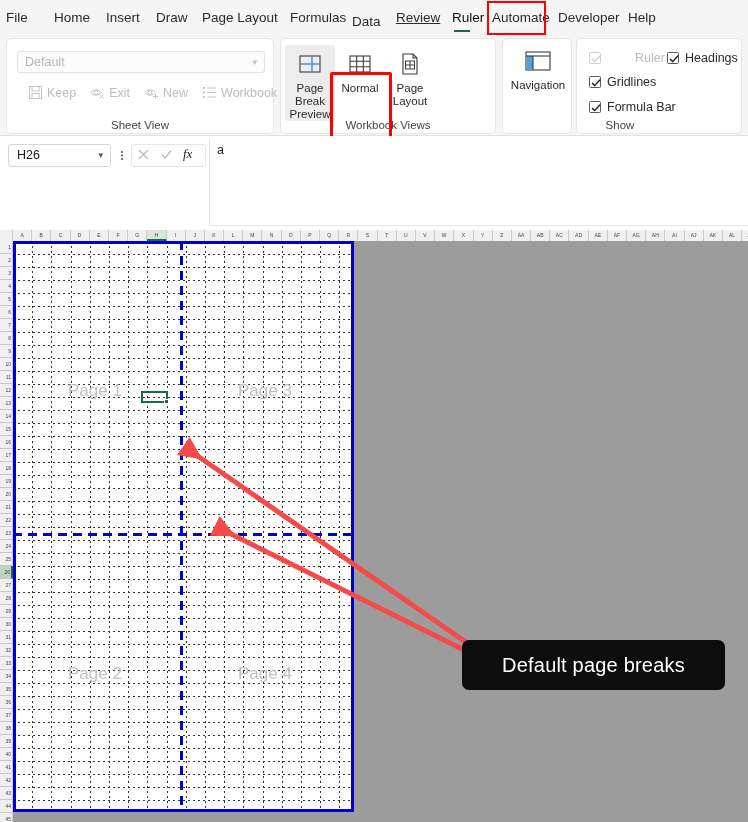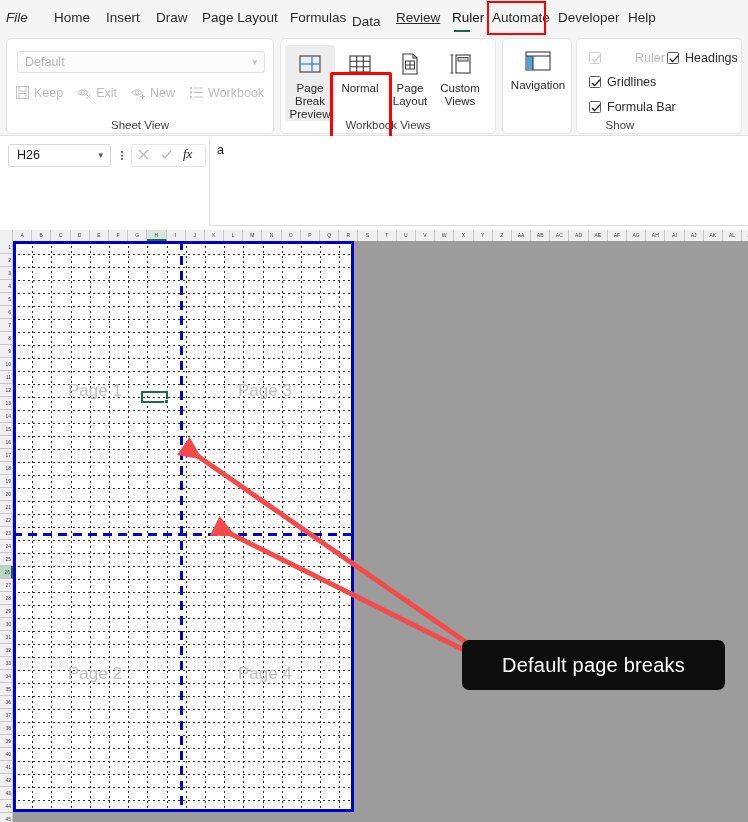--- a/index.html
+++ b/index.html
@@ -16,21 +16,21 @@
   .tabbar {
     position: absolute; left:0; top:0; width:748px; height:36px;
     background:#f5f5f5;
     display:flex; align-items:center;
   }
   .tab {
     font-size: 13.5px; color:#2b2b2b;
     padding: 0 10px; height:30px; line-height:30px;
     white-space:nowrap; position:relative;
   }
-  .tab:first-child { padding-left: 0; font-style: italic; }
+  .tab:first-child { padding-left: 0; }
   .tab.active { color:#111; }
   .tab.active .tab-underline {
     position:absolute; left:12px; right:12px; bottom:1px; height:2.5px;
     background:#1b6a47;
   }
   .redbox-tab {
     position:absolute; left:487px; top:1px; width:59px; height:34px;
     border:2.5px solid #ff0000; background:transparent; pointer-events:none;
   }
 
@@ -52,21 +52,21 @@
   
   #grp-sheetview { left:6px; width:268px; }
   .sv-combo {
     position:absolute; left:10px; top:12px; width:248px; height:22px;
     border:1px solid #e2e2e2; border-radius:3px; background:#fbfbfb;
     font-size:12.5px; color:#b6b6b6; line-height:20px; padding-left:7px;
   }
   .sv-combo .caret {
     position:absolute; right:7px; top:0; line-height:20px; font-size:9px; color:#c0c0c0;
   }
-  .sv-row { position:absolute; left:8px; top:46px; display:flex; }
+  .sv-row { position:absolute; left:21px; top:46px; display:flex; }
   .sv-item { display:flex; align-items:center; gap:4px; margin-right:14px; color:#bdbdbd; font-size:12.5px; }
   .sv-ico { width:15px; height:15px; display:block; }
 
   
   #grp-wbviews { left:280px; width:216px; }
   .wb-row { position:absolute; left:4px; top:6px; display:flex; }
   .wb-btn {
     width:50px; display:flex; flex-direction:column; align-items:center;
     padding-top:4px; border-radius:3px;
   }
@@ -281,31 +281,20 @@
         <div class="wb-btn">
           <span class="wb-ico">
             <svg width="30" height="30" viewBox="0 0 30 30">
                 <path d="M8 5h10l4 4v16H8z" fill="none" stroke="#3b3b3b" stroke-width="1.1"></path>
                 <path d="M18 5v4h4" fill="none" stroke="#3b3b3b" stroke-width="1.1"></path>
                 <rect x="10.5" y="12" width="9" height="8" fill="none" stroke="#3b3b3b" stroke-width="1"></rect>
                 <path d="M10.5 16h9 M15 12v8" stroke="#3b3b3b" stroke-width="1" fill="none"></path>
               </svg>
           </span>
           <span class="wb-lbl">Page Layout</span>
-        </div>
-        <div class="wb-btn">
-          <span class="wb-ico">
-            <svg width="30" height="30" viewBox="0 0 30 30">
-                <path d="M7 6v18" stroke="#3b3b3b" stroke-width="1.1"></path>
-                <path d="M5.5 6h3 M5.5 24h3" stroke="#3b3b3b" stroke-width="1.1"></path>
-                <rect x="11" y="6" width="14" height="18" fill="none" stroke="#3b3b3b" stroke-width="1.1"></rect>
-                <rect x="13" y="8.5" width="10" height="3.5" fill="#cfcfcf" stroke="#3b3b3b" stroke-width="0.9"></rect>
-              </svg>
-          </span>
-          <span class="wb-lbl">Custom Views</span>
         </div>
       </div>
       <div class="grp-label">Workbook Views</div>
     </div>
 
     <div class="ribbon-panel" id="grp-nav">
       <div class="nav-btn">
         <span class="nav-ico">
           <svg width="32" height="26" viewBox="0 0 32 26">
               <rect x="4" y="3" width="24" height="18" fill="none" stroke="#3b3b3b" stroke-width="1.1"></rect>

